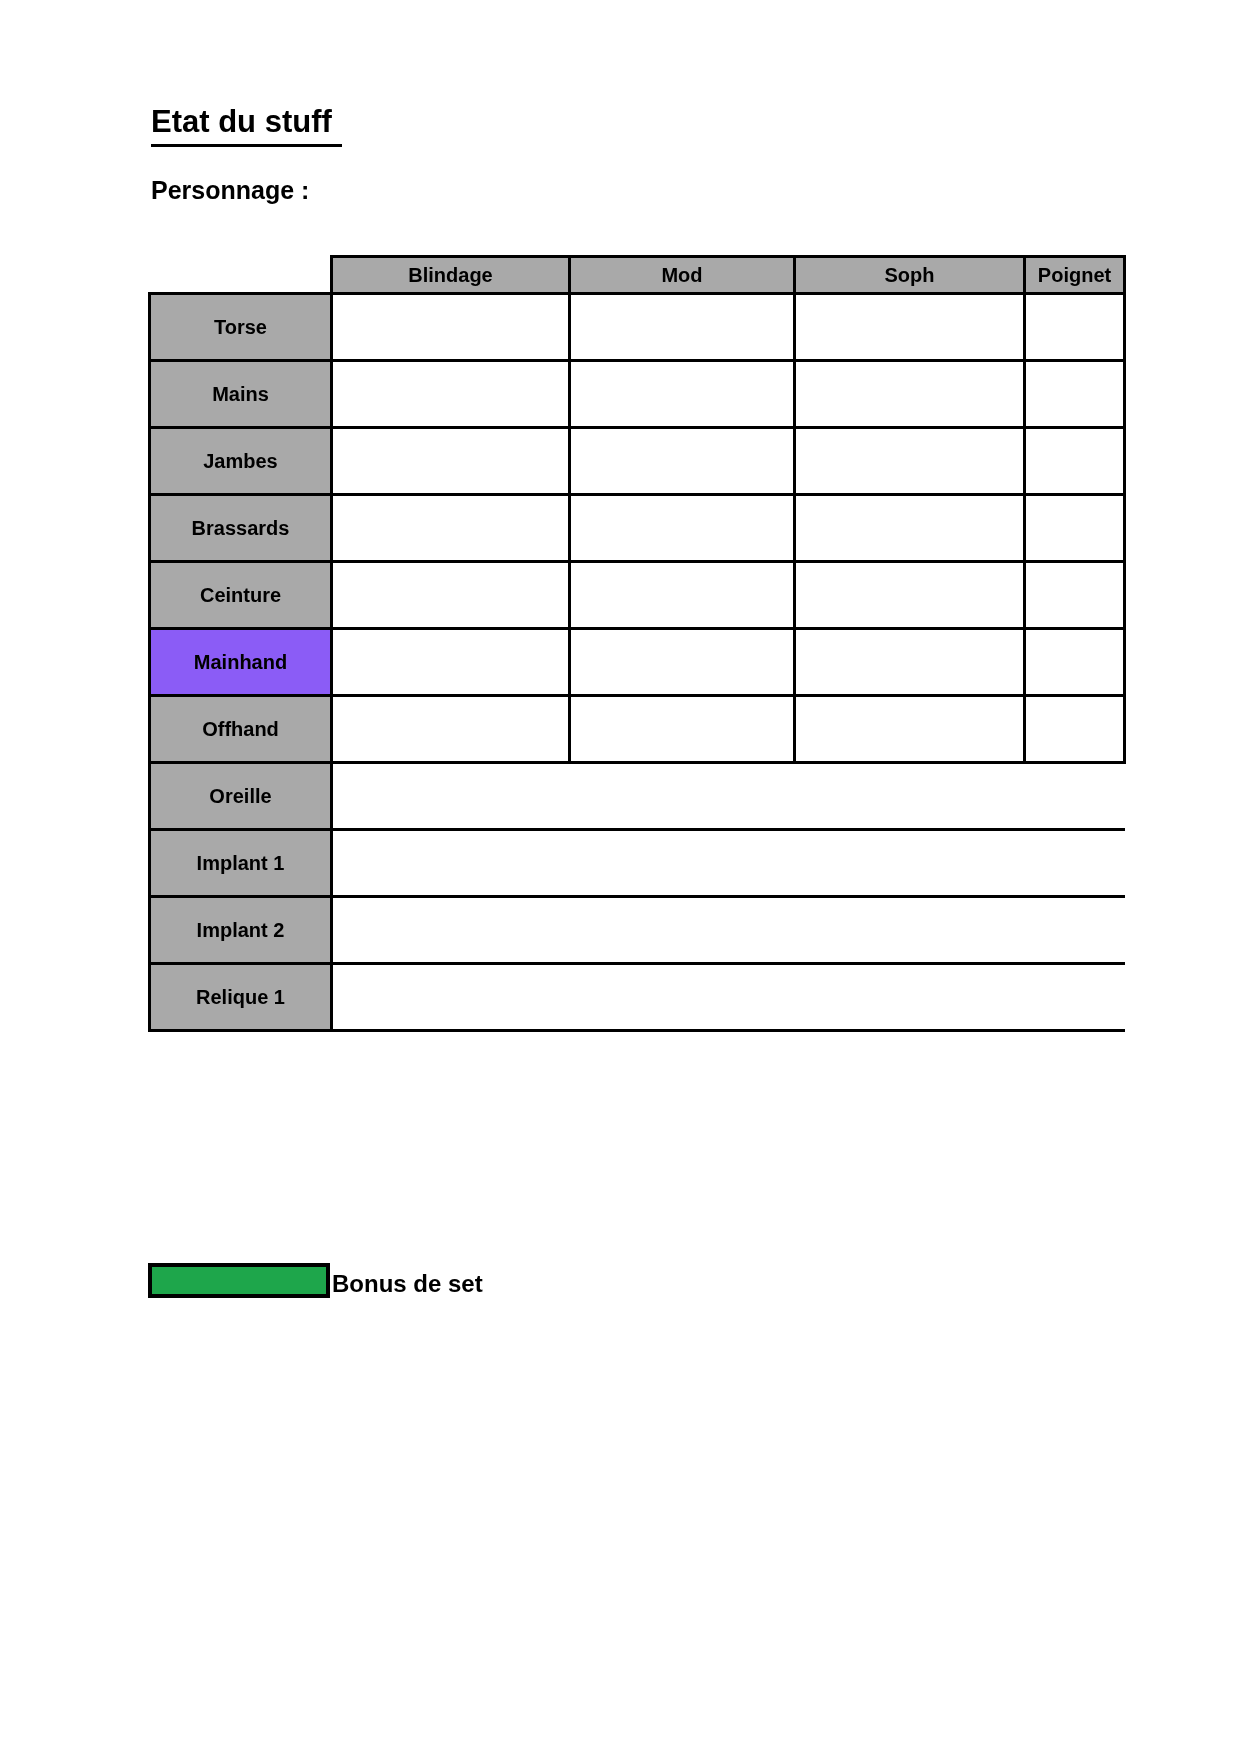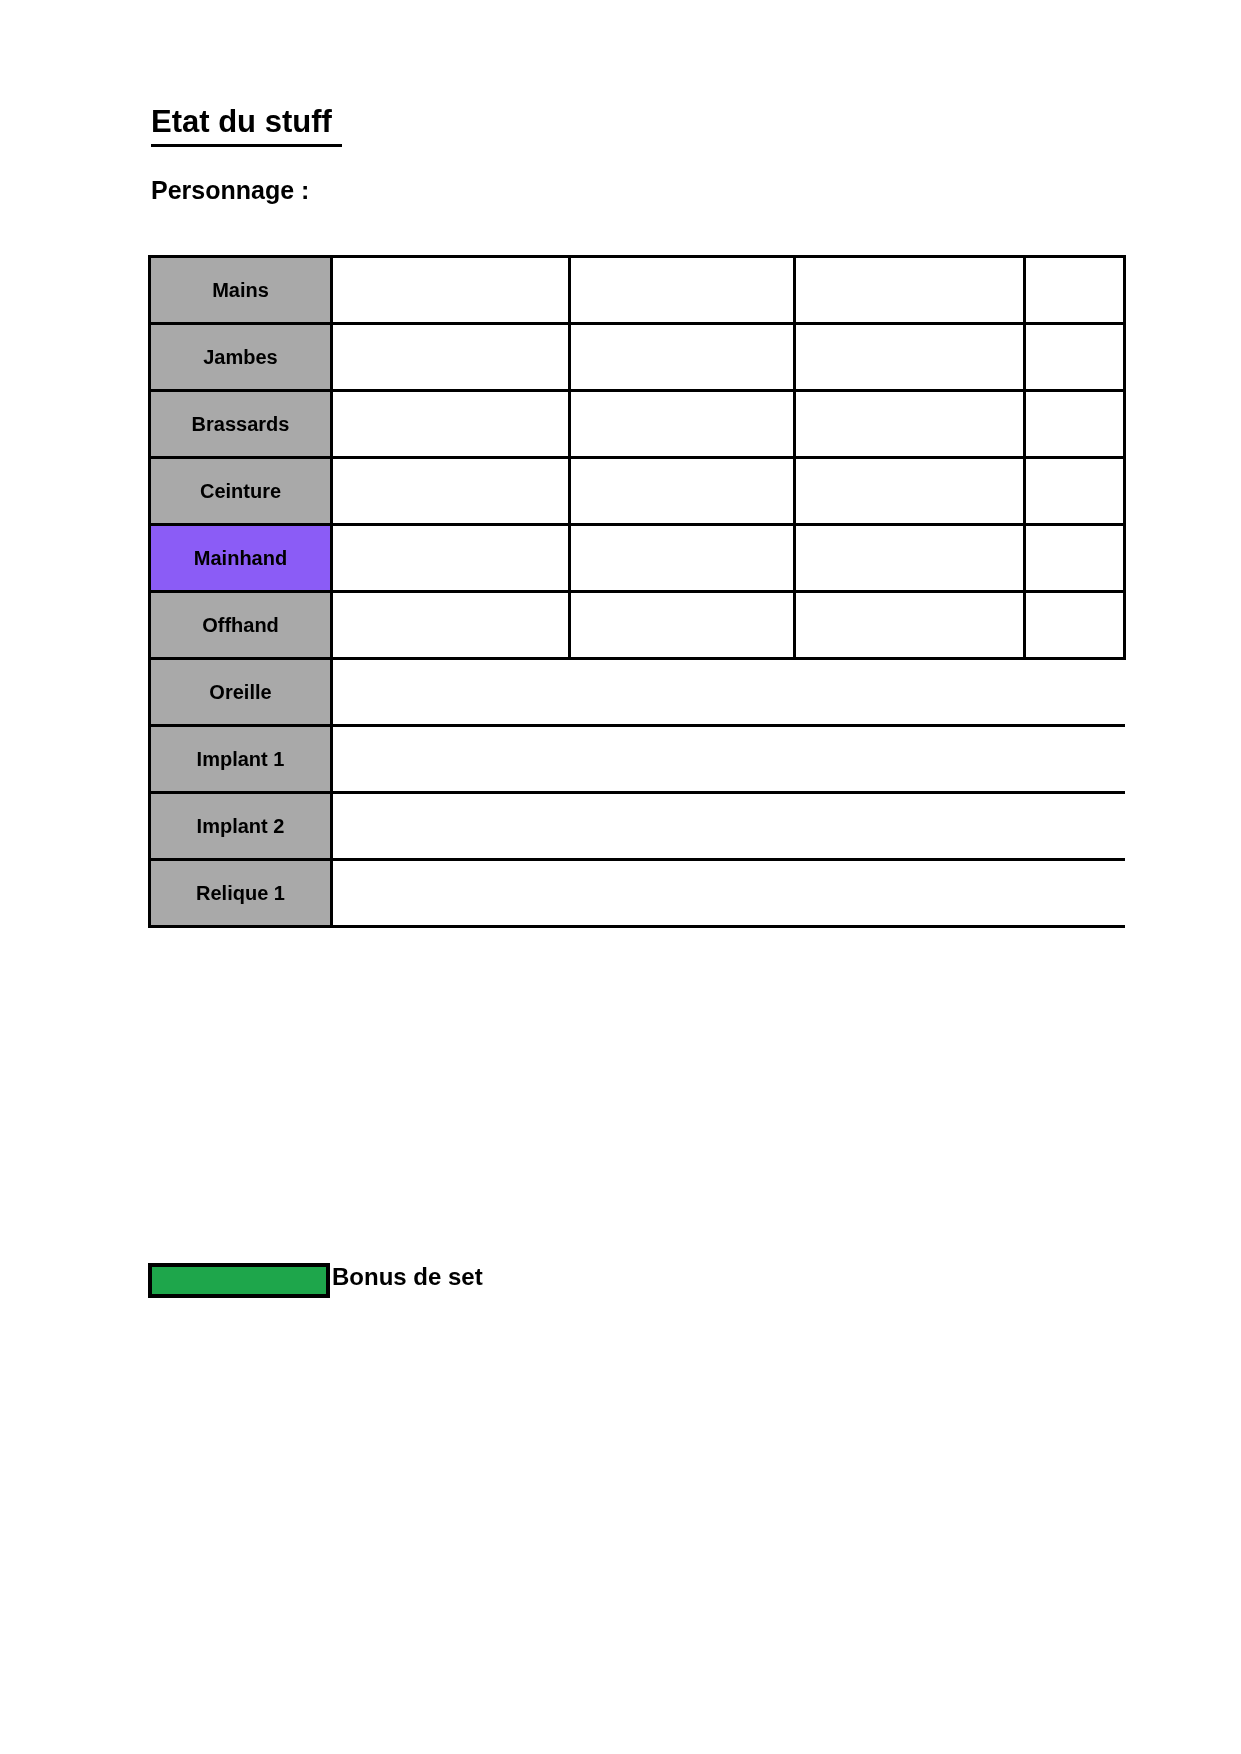--- a/index.html
+++ b/index.html
@@ -67,21 +67,21 @@
     background: #ffffff;
     border: none;
     border-bottom: 3px solid #000000;
     text-align: left;
   }
   .legend {
     position: absolute;
     left: 148px;
     top: 1263px;
     display: flex;
-    align-items: flex-start;
+    align-items: flex-end;
   }
   .swatch {
     width: 182px;
     height: 35px;
     box-sizing: border-box;
     border: 4px solid #000000;
     background: #1ea64b;
   }
   .legend-label {
     font-size: 24px;
@@ -103,20 +103,34 @@
 
   <table class="stuff">
     <colgroup>
       <col class="c0">
         <col class="c1">
         <col class="c2">
         <col class="c3">
         <col class="c4">
     </colgroup>
     <tbody id="table-body">
+        <tr class="hrow">
+          <td class="corner"></td>
+          <td class="colhead" style="background-color: rgb(169, 169, 169);">Blindage</td>
+          <td class="colhead" style="background-color: rgb(169, 169, 169);">Mod</td>
+          <td class="colhead" style="background-color: rgb(169, 169, 169);">Soph</td>
+          <td class="colhead" style="background-color: rgb(169, 169, 169);">Poignet</td>
+        </tr>
+        <tr class="drow">
+          <td class="rowhead" style="background-color: rgb(169, 169, 169);">Torse</td>
+          <td class="cell"></td>
+          <td class="cell"></td>
+          <td class="cell"></td>
+          <td class="cell"></td>
+        </tr>
         <tr class="drow">
           <td class="rowhead" style="background-color: rgb(169, 169, 169);">Mains</td>
           <td class="cell"></td>
           <td class="cell"></td>
           <td class="cell"></td>
           <td class="cell"></td>
         </tr>
         <tr class="drow">
           <td class="rowhead" style="background-color: rgb(169, 169, 169);">Jambes</td>
           <td class="cell"></td>

